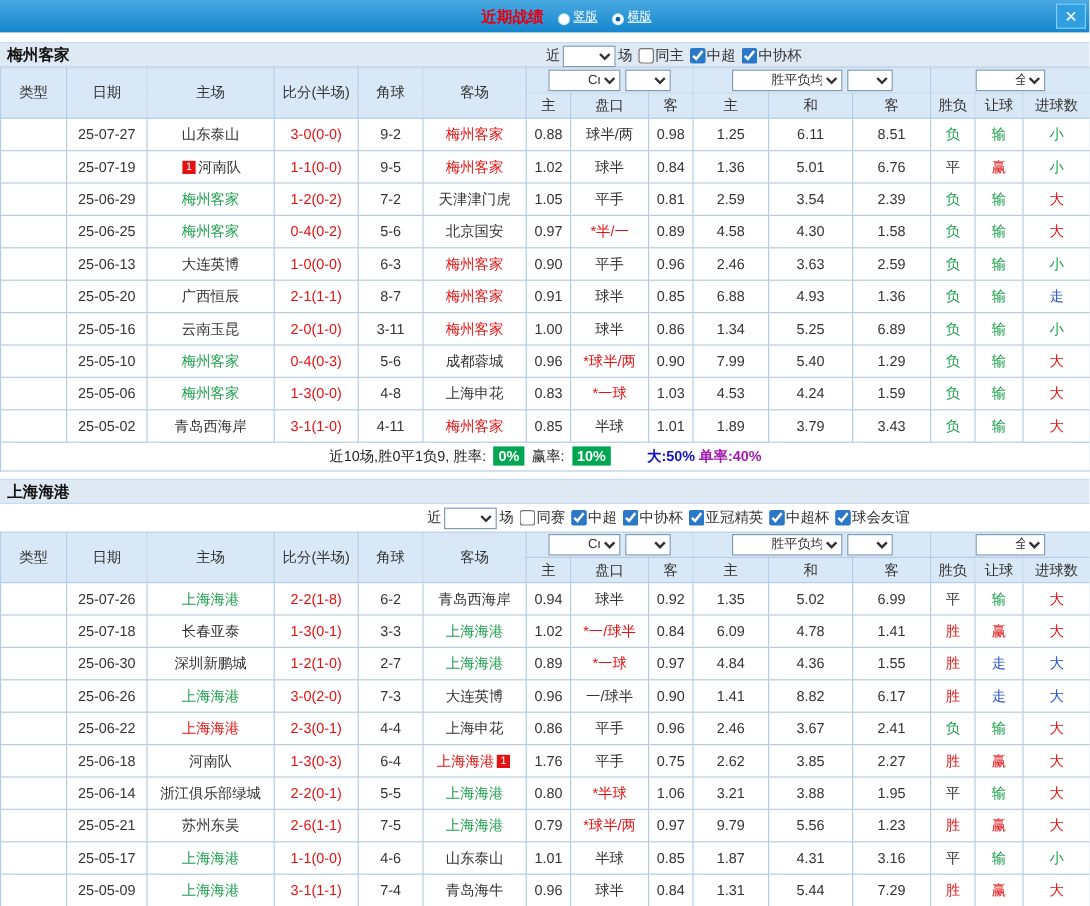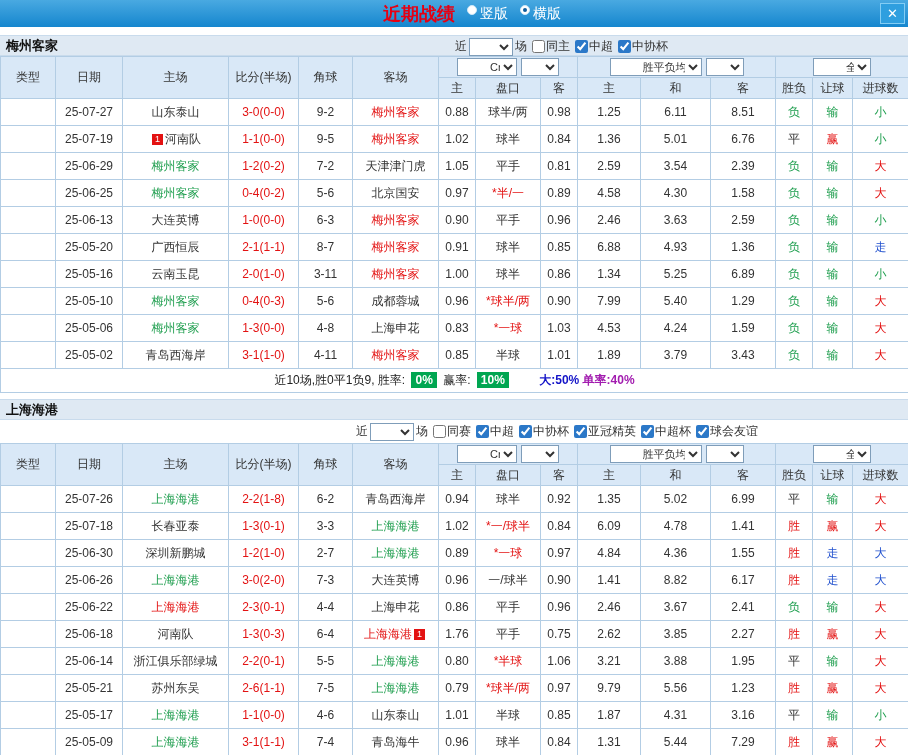--- a/index.html
+++ b/index.html
@@ -1,22 +1,22 @@
 <!DOCTYPE html>
 <html><head>
 <meta charset="utf-8">
 <style>
   *{margin:0;padding:0;box-sizing:border-box;}
   html,body{width:908px;height:755px;overflow:hidden;}
   body{background:#fff;font-family:"Liberation Sans","DejaVu Sans",sans-serif;font-size:12px;color:#333;}
 
   
   .titlebar{height:27px;background:linear-gradient(180deg,#49a9e1,#1586ce);display:flex;align-items:center;justify-content:center;position:relative;}
-  .titlebar .title{color:#e60012;font-weight:bold;font-size:18px;margin-left:36px;}
-  .rad{display:flex;align-items:flex-start;gap:3px;margin-left:12px;color:#fff;font-size:14px;cursor:pointer;}
+  .titlebar .title{color:#e60012;font-weight:bold;font-size:13px;margin-left:36px;}
+  .rad{display:flex;align-items:flex-end;gap:3px;margin-left:12px;color:#fff;font-size:10px;cursor:pointer;text-decoration:underline;}
   .radio{width:10px;height:10px;border-radius:50%;background:#fff;border:1px solid #cfe8f8;position:relative;display:inline-block;}
   .radio.on::after{content:"";position:absolute;left:2px;top:2px;width:4px;height:4px;border-radius:50%;background:#0d5d9e;}
   .close{position:absolute;right:3px;top:3px;width:25px;height:21px;background:#2f9fdf;border:1px solid #83cdf4;color:#fff;text-align:center;line-height:19px;font-weight:bold;font-size:13px;cursor:pointer;}
 
   
   .team-bar{height:21px;background:#dfe9f3;border-top:1px solid #c9dbec;border-bottom:1px solid #c9dbec;position:relative;display:flex;align-items:center;}
   .sec1 .team-bar{margin-top:8px;}
   .sec2 .team-bar{margin-top:6px;}
   .team-name{font-weight:bold;font-size:13px;color:#111;padding-left:6px;}
   .filters{display:flex;align-items:center;gap:2px;font-size:12px;color:#333;white-space:nowrap;}

